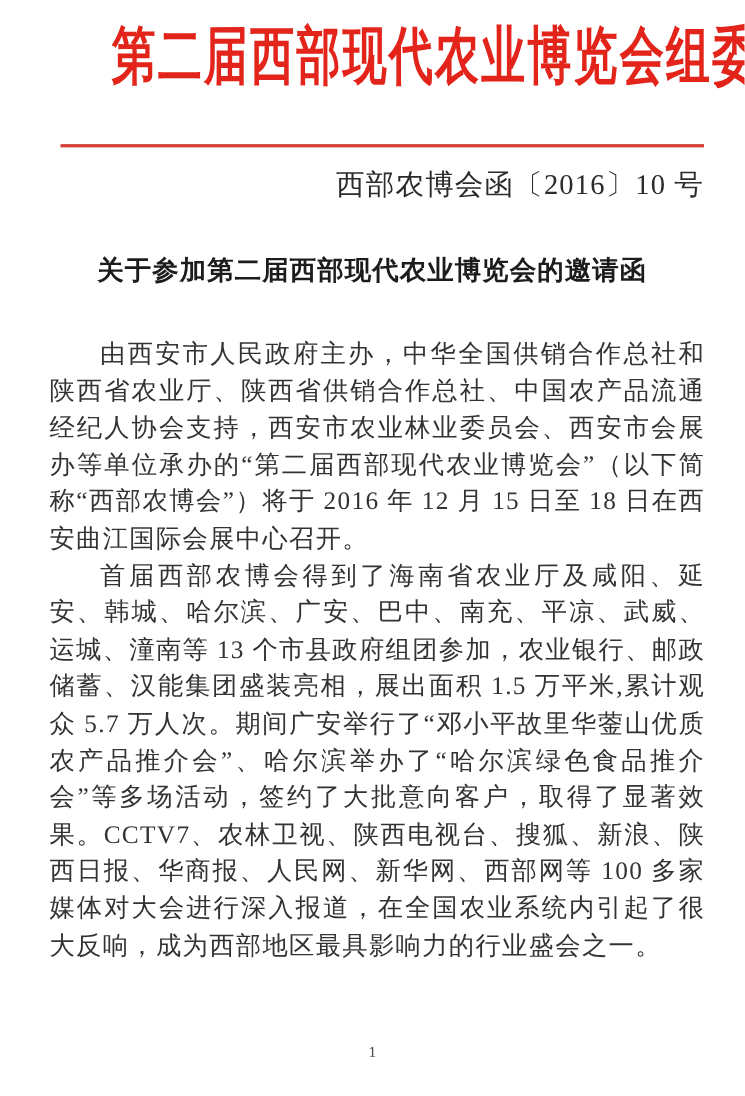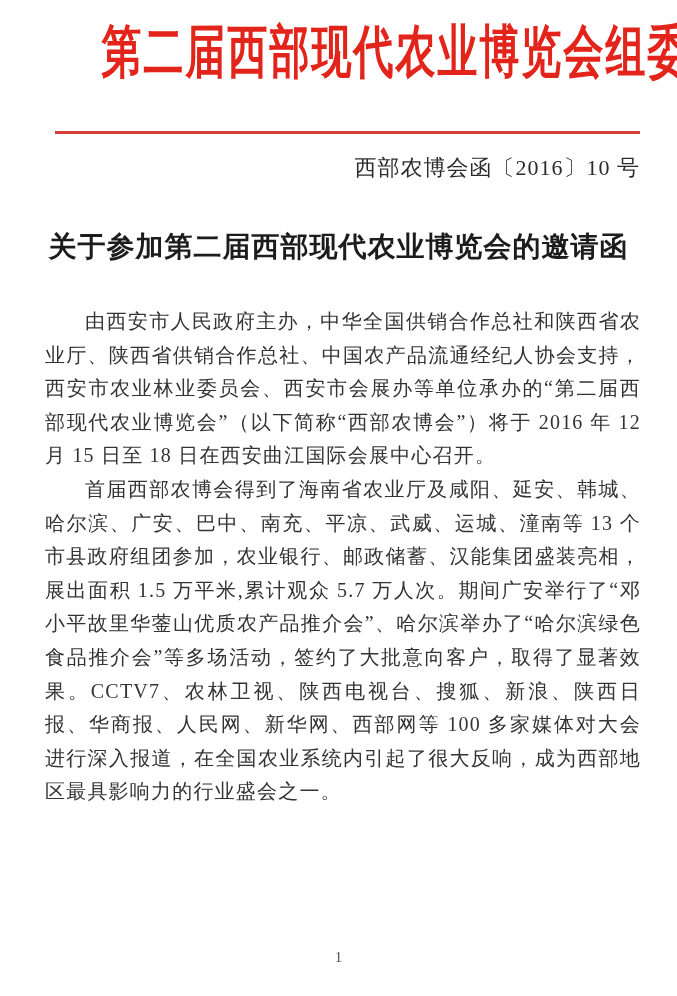--- a/index.html
+++ b/index.html
@@ -36,47 +36,47 @@
     top: 131px;
     left: 55px;
     width: 585px;
     height: 3px;
     background: #d5413a;
   }
   .doc-number {
     position: absolute;
     top: 154px;
     right: 37px;
-    font-size: 22px;
+    font-size: 26px;
     line-height: 28px;
     color: #2b2b2b;
     letter-spacing: 1px;
     white-space: nowrap;
   }
   .doc-title {
     position: absolute;
     top: 231px;
     left: 0;
     right: 0;
     margin: 0;
     text-align: center;
     font-family: "Liberation Sans", "DejaVu Sans", sans-serif;
     font-weight: 700;
-    font-size: 28px;
+    font-size: 24px;
     line-height: 32px;
     color: #1c1c1c;
     letter-spacing: 1px;
     white-space: nowrap;
   }
   .body-text {
     position: absolute;
     top: 305px;
     left: 45px;
     width: 596px;
-    font-size: 20px;
+    font-size: 23px;
     line-height: 33.6px;
     color: #333333;
     text-align: justify;
     letter-spacing: 1.2px;
   }
   .body-text p {
     margin: 0;
     text-indent: 2em;
   }
   .page-number {

